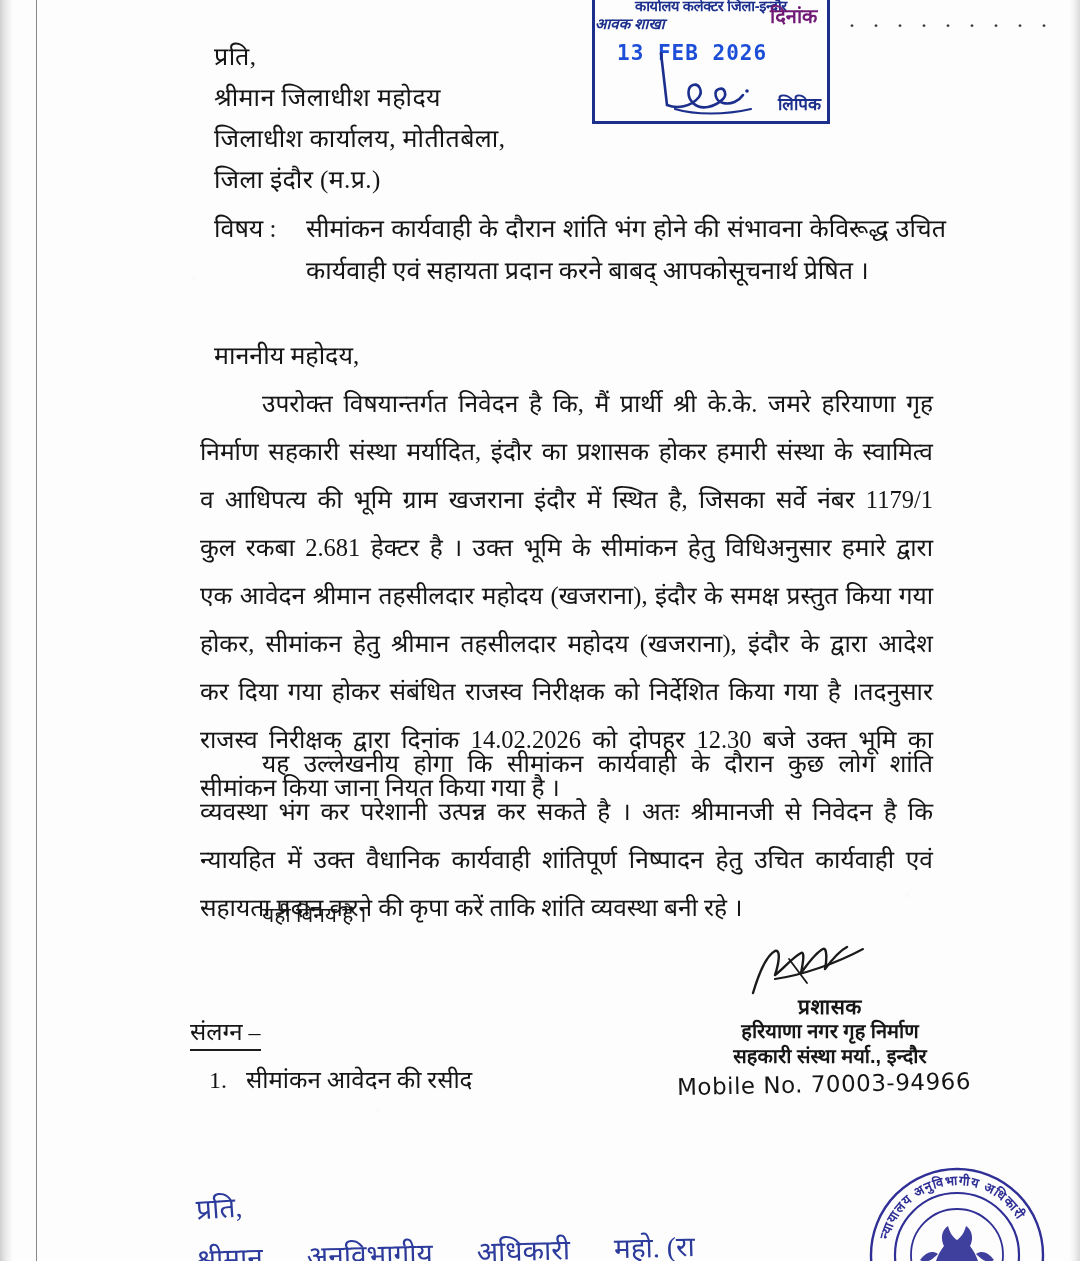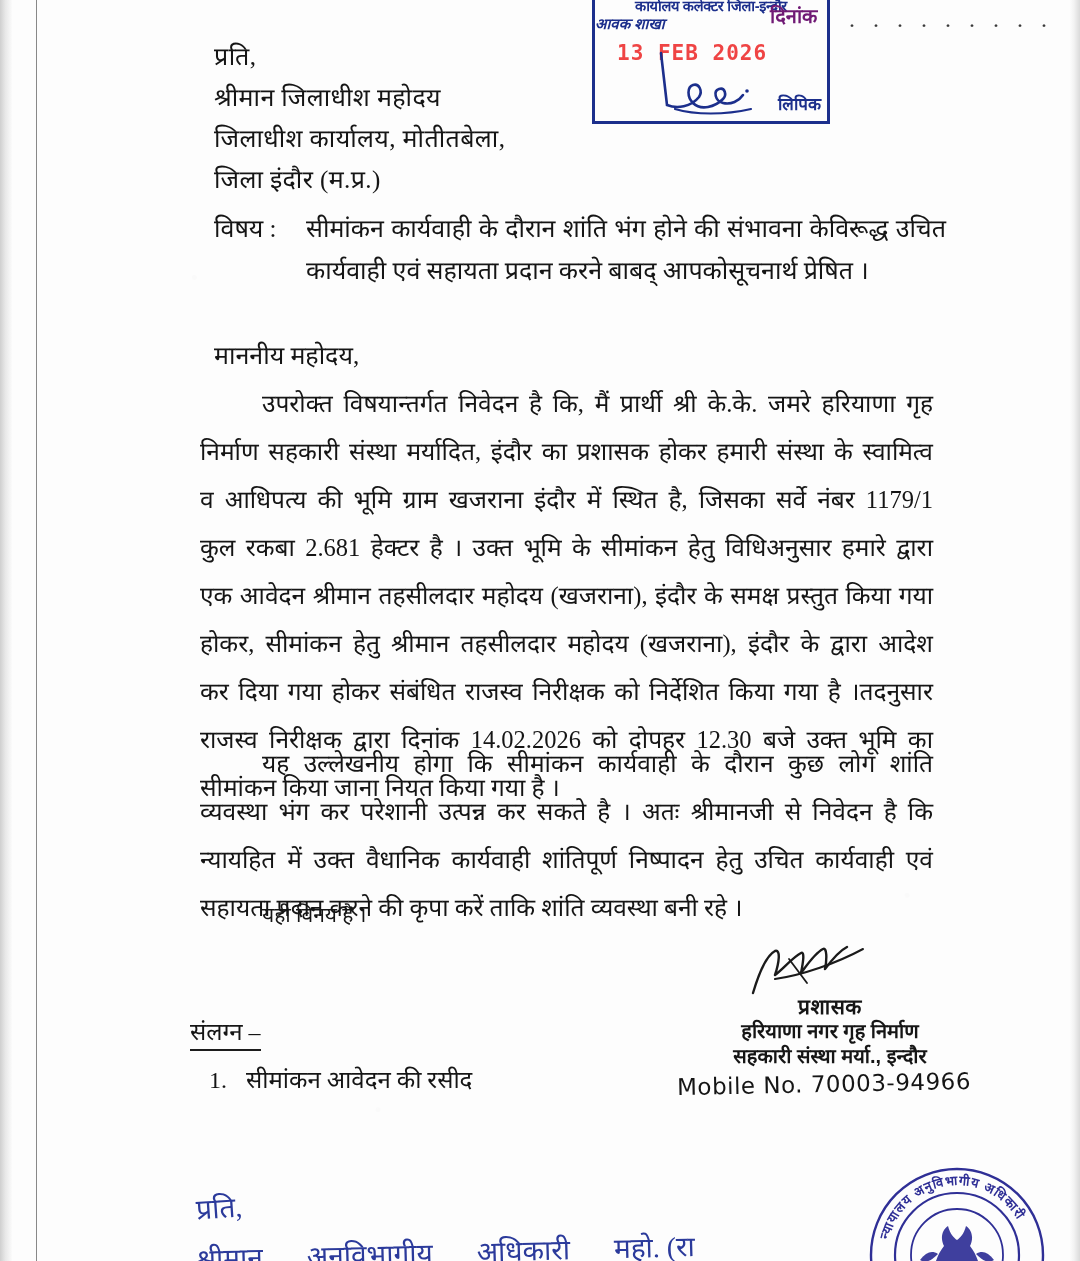--- a/index.html
+++ b/index.html
@@ -64,21 +64,21 @@
     letter-spacing: -0.3px; white-space: nowrap;
   }
   .inward-stamp .st-line2 {
     position: absolute; top: 16px; left: 0; width: 100%;
     text-align: left; font-size: 15px; font-weight: 700;
     font-style: italic;
   }
   .inward-stamp .st-date {
     position: absolute; top: 44px; left: 22px;
     font-size: 21px; font-weight: 600;
-    color: #ef4444;
+    color: #1d4ed8;
     letter-spacing: 1px;
     font-family: "DejaVu Sans Mono", monospace;
   }
   .inward-stamp .st-role {
     position: absolute; bottom: 6px; right: 6px;
     font-size: 17px; font-weight: 700;
   }
   .inward-stamp .st-sign {
     position: absolute; left: 52px; bottom: 2px;
     width: 140px; height: 74px;

